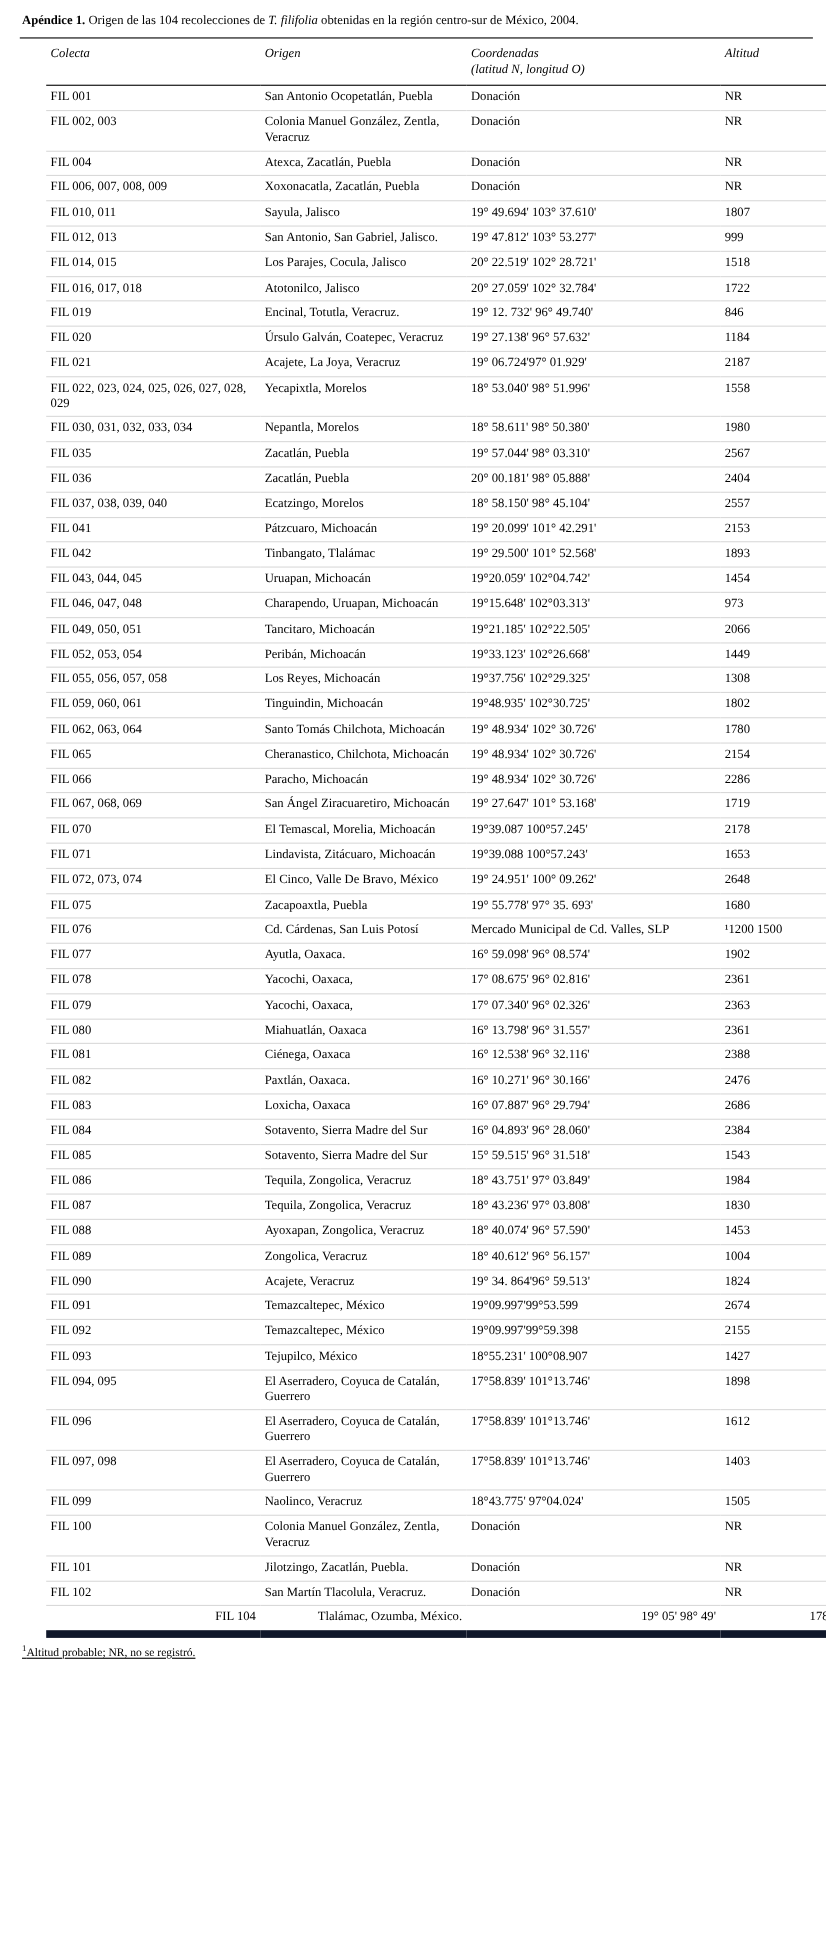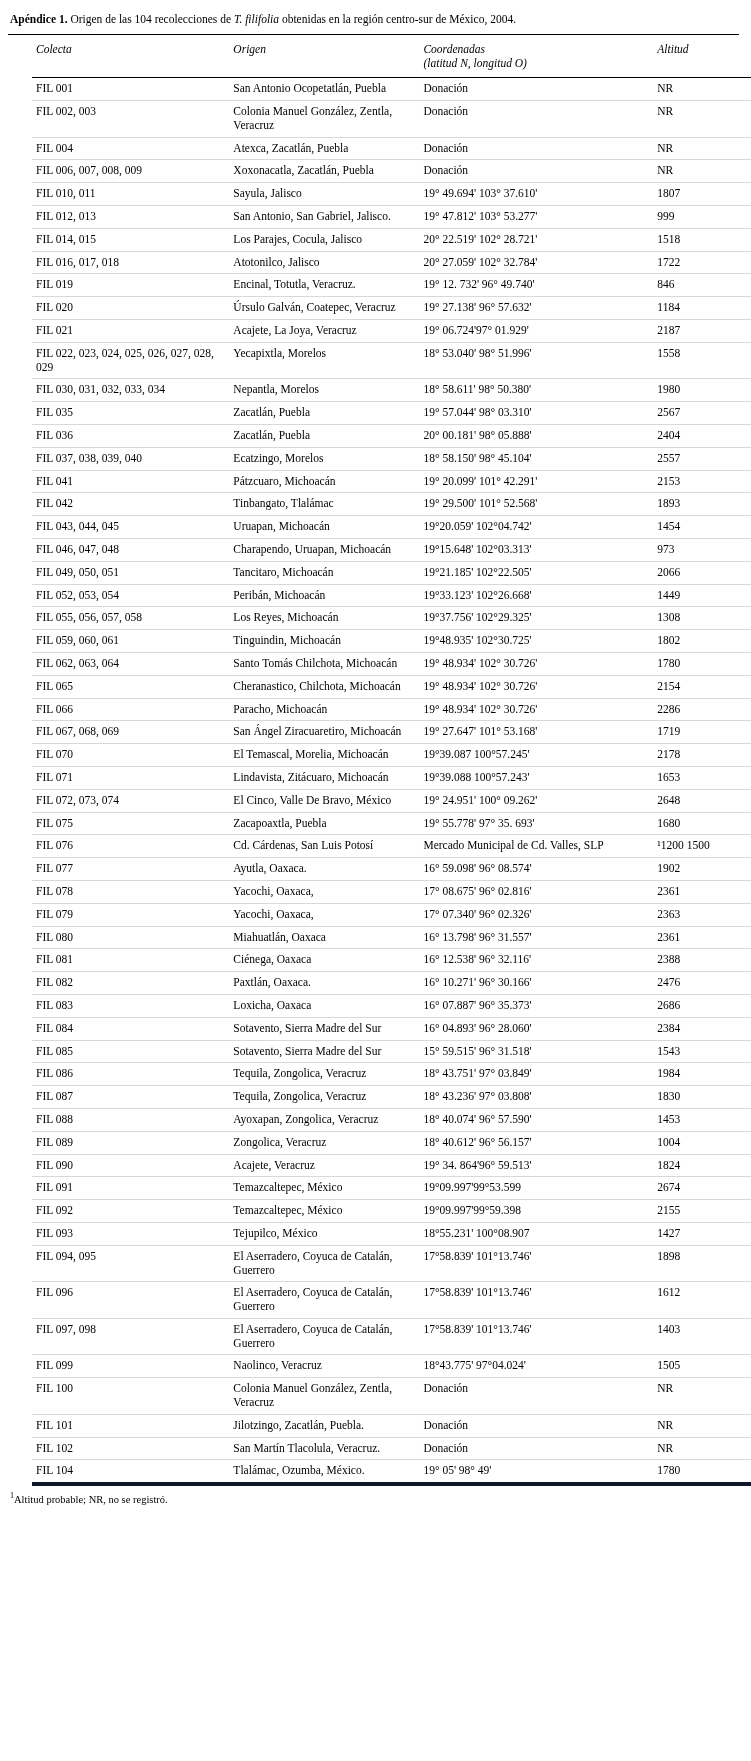--- a/index.html
+++ b/index.html
@@ -8,21 +8,21 @@
     background: #ffffff;
   }
   body {
     width: 751px;
     font-family: "Liberation Serif", serif;
     color: #000000;
   }
   .page {
     width: 751px;
     box-sizing: border-box;
-    padding: 10px 12px 6px 8px;
+    padding: 10px 12px 6px 18px;
   }
   .caption {
     font-size: 11.5px;
     line-height: 1.35;
     padding: 2px 2px 6px 2px;
     border-bottom: 1px solid #000;
     margin-bottom: 0;
   }
   .caption b { font-weight: bold; }
   .caption i { font-style: italic; }
@@ -43,31 +43,33 @@
     vertical-align: top;
     line-height: 1.25;
   }
   table.data tbody td {
     padding: 4px 4px 4px 4px;
     vertical-align: top;
     line-height: 1.2;
     border-bottom: 1px solid #d9d9d9;
   }
   table.data tbody tr:last-child td {
-    border-bottom: 4px solid #0f172a;
+    border-bottom: 7px solid #0f172a;
+    text-align: right;
   }
   col.c-colecta { width: 27%; }
   col.c-origen  { width: 26%; }
   col.c-coord   { width: 32%; }
   col.c-alt     { width: 15%; }
 
   .footnote {
     font-size: 10.5px;
     padding: 5px 2px 2px 2px;
     line-height: 1.3;
+    text-decoration: underline;
   }
   .footnote sup {
     font-size: 8px;
     vertical-align: super;
   }
   .hdr-sub {
     display: block;
     font-style: italic;
   }
 </style>
@@ -329,21 +331,21 @@
         </tr>
         <tr>
           <td>FIL 082</td>
           <td>Paxtlán, Oaxaca.</td>
           <td>16° 10.271' 96° 30.166'</td>
           <td>2476</td>
         </tr>
         <tr>
           <td>FIL 083</td>
           <td>Loxicha, Oaxaca</td>
-          <td>16° 07.887' 96° 35.373'</td>
+          <td>16° 07.887' 96° 29.794'</td>
           <td>2686</td>
         </tr>
         <tr>
           <td>FIL 084</td>
           <td>Sotavento, Sierra Madre del Sur</td>
           <td>16° 04.893' 96° 28.060'</td>
           <td>2384</td>
         </tr>
         <tr>
           <td>FIL 085</td>

